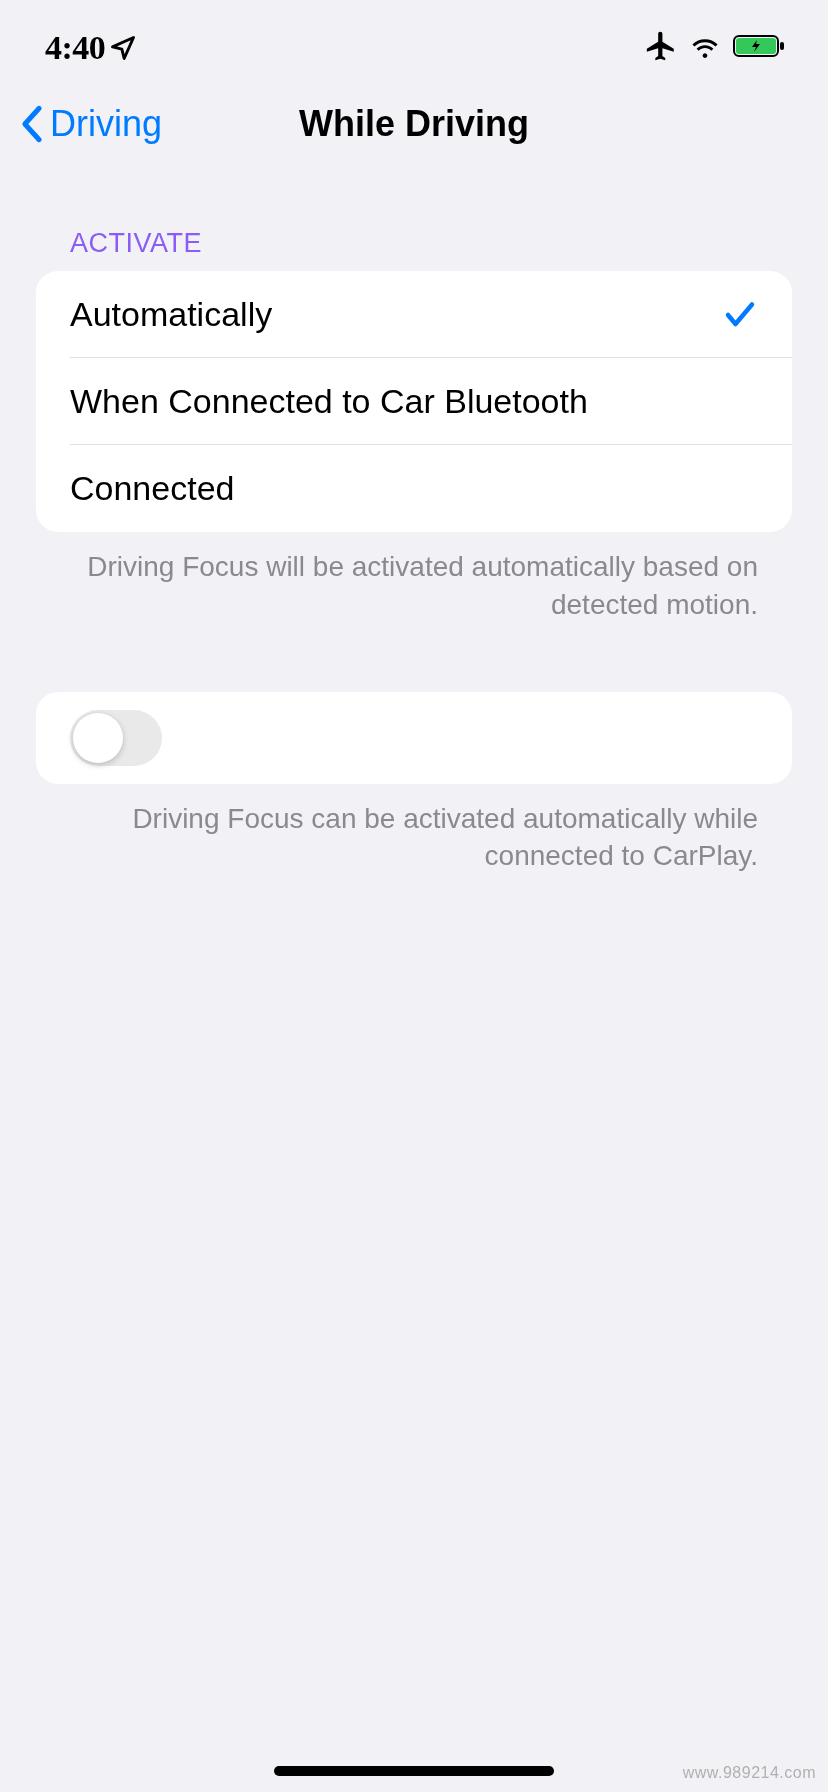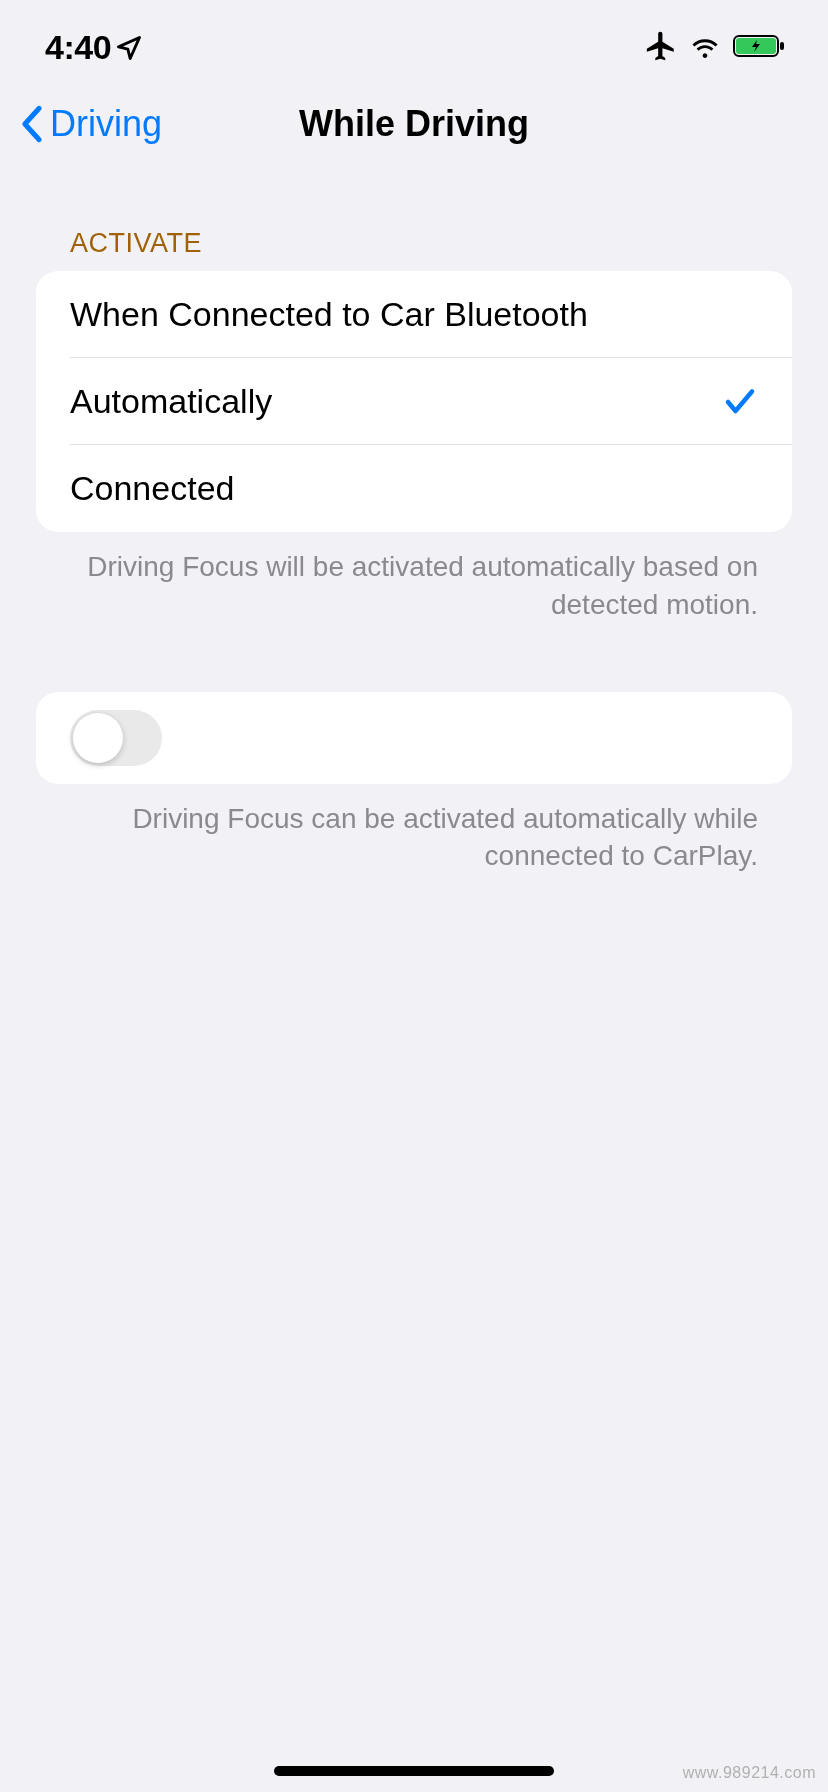--- a/index.html
+++ b/index.html
@@ -20,20 +20,21 @@
       display: flex;
       justify-content: space-between;
       align-items: center;
       padding: 25px 40px 10px 45px;
       height: 80px;
     }
     .status-left {
       display: flex;
       align-items: center;
       gap: 4px;
+      font-family: Liberation Serif, serif;
     }
     .status-time {
       font-size: 34px;
       font-weight: 600;
       color: #000;
       letter-spacing: -0.5px;
     }
     .status-location-icon {
       display: inline-flex;
     }
@@ -66,21 +67,21 @@
       left: 50%;
       transform: translateX(-50%);
       font-size: 36px;
       font-weight: 600;
       color: #000;
     }
     .section-header {
       padding: 60px 70px 12px 70px;
       font-size: 27px;
       font-weight: 400;
-      color: #a16207;
+      color: #8b5cf6;
       letter-spacing: 0.5px;
     }
     .list-group {
       background: #fff;
       margin: 0 36px;
       border-radius: 22px;
       overflow: hidden;
     }
     .list-item {
       display: flex;
@@ -215,29 +216,29 @@
     </span>
     <span>Driving</span>
   </div>
   <div class="nav-title">While Driving</div>
 </div>
 
 <div class="section-header">ACTIVATE</div>
 
 <div class="list-group">
   <div class="list-item">
-    <span class="list-item-label">When Connected to Car Bluetooth</span>
-  </div>
-  <div class="list-item">
     <span class="list-item-label">Automatically</span>
     <span class="checkmark">
       <svg width="36" height="36" viewBox="0 0 24 24" fill="none" stroke="#007aff" stroke-width="3" stroke-linecap="round" stroke-linejoin="round">
         <path d="M4 12 L9 18 L20 5"></path>
       </svg>
     </span>
+  </div>
+  <div class="list-item">
+    <span class="list-item-label">When Connected to Car Bluetooth</span>
   </div>
   <div class="list-item">
     <span class="list-item-label">Connected</span>
   </div>
 </div>
 
 <div class="section-footer">Driving Focus will be activated automatically based on detected motion.</div>
 
 <div class="toggle-group">
   <div class="toggle-item">

